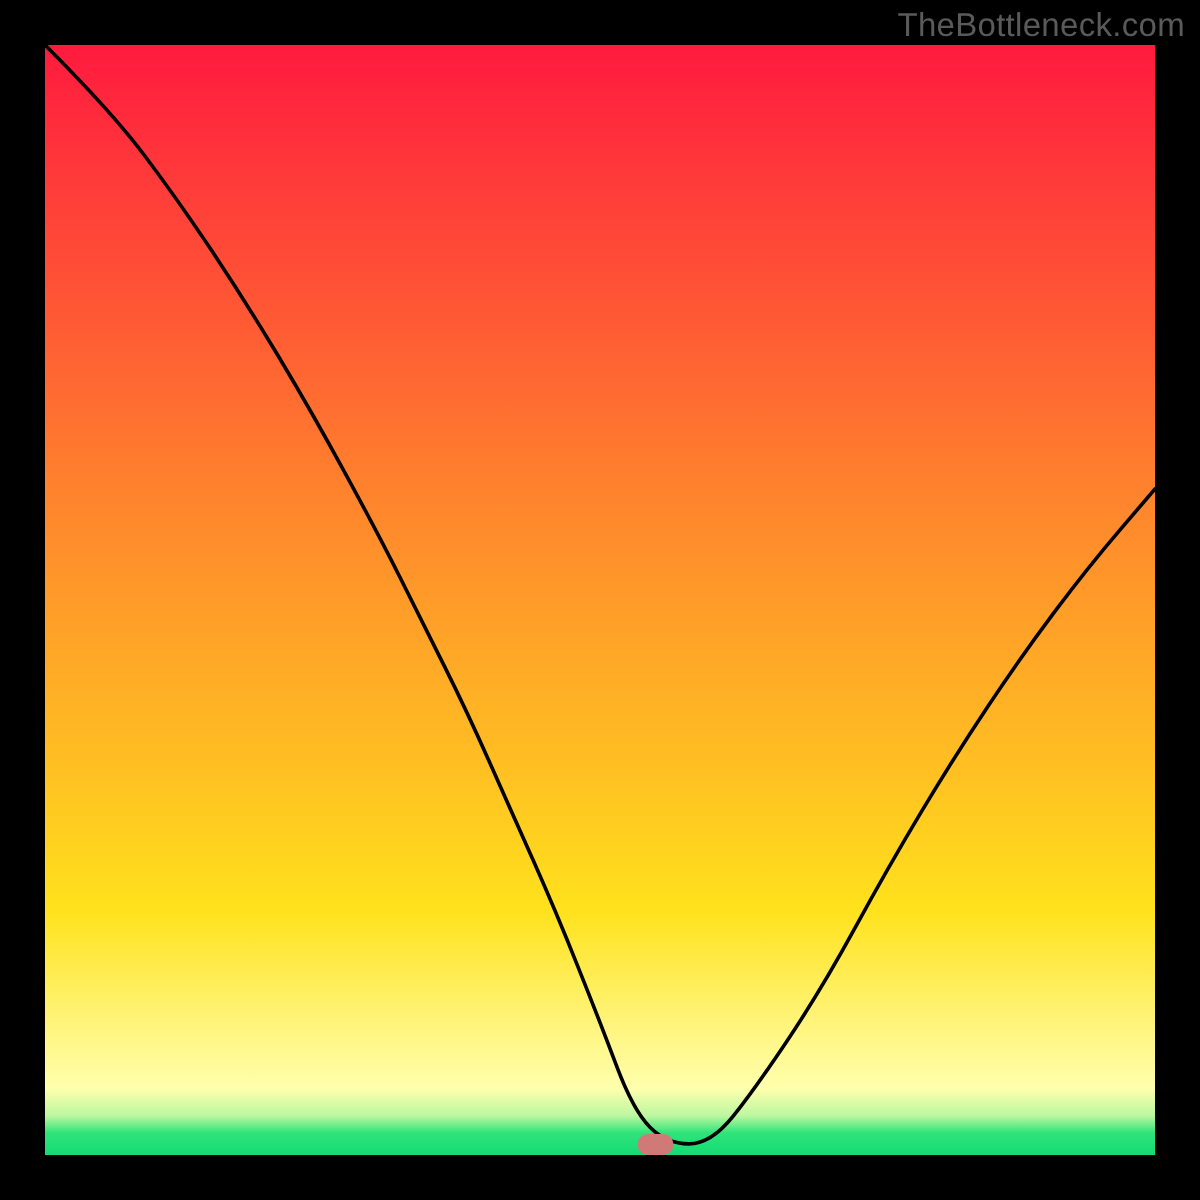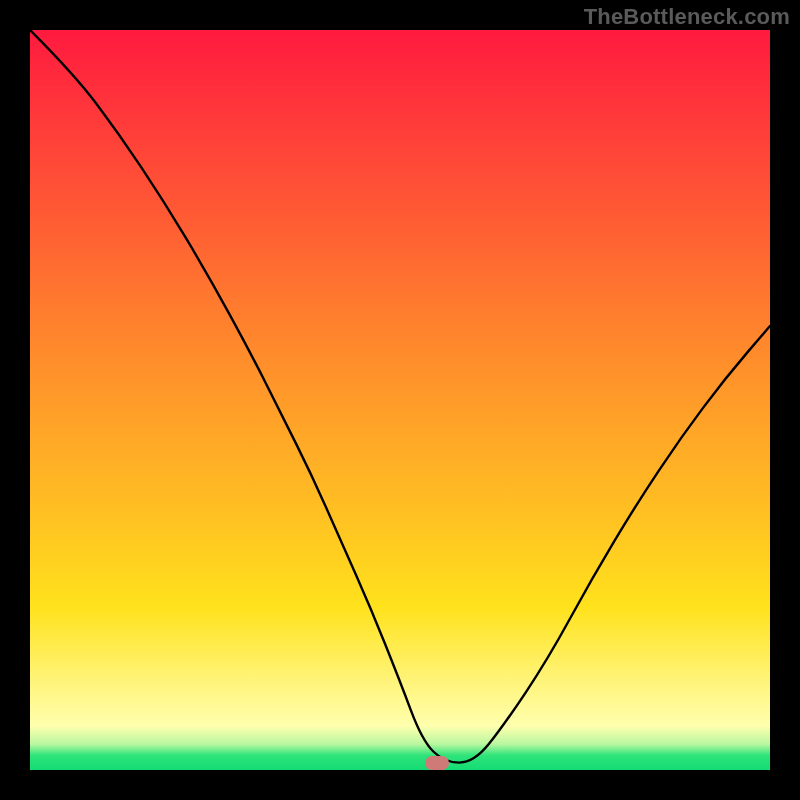--- a/index.html
+++ b/index.html
@@ -16,21 +16,21 @@
     width: 800px;
     height: 800px;
     background: #000;
   }
   .watermark {
     position: absolute;
     top: 4px;
     right: 10px;
     color: #5a5a5a;
     font-size: 22px;
-    font-weight: 700;
+    font-weight: 400;
     letter-spacing: 0.2px;
     z-index: 5;
   }
   .plot-area {
     position: absolute;
     left: 30px;
     top: 30px;
     width: 740px;
     height: 740px;
     overflow: hidden;

